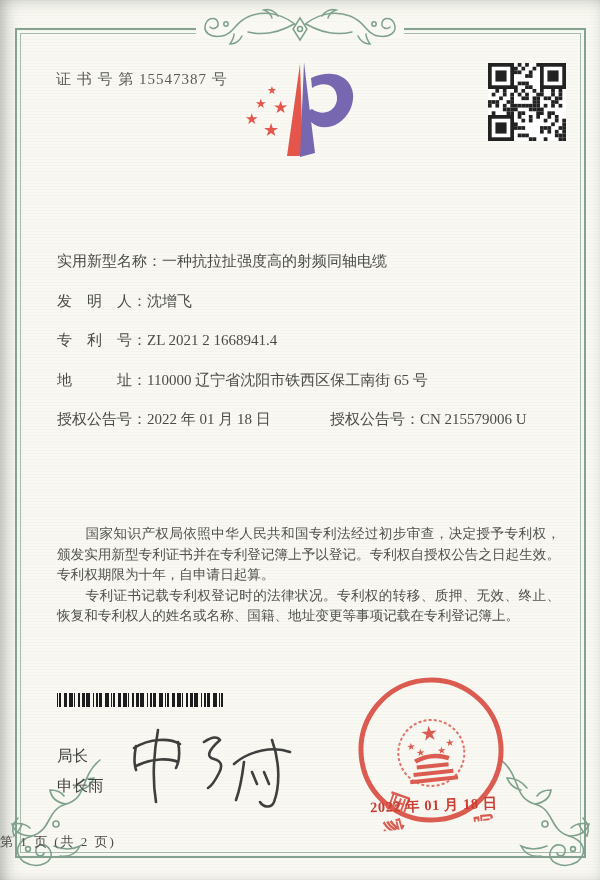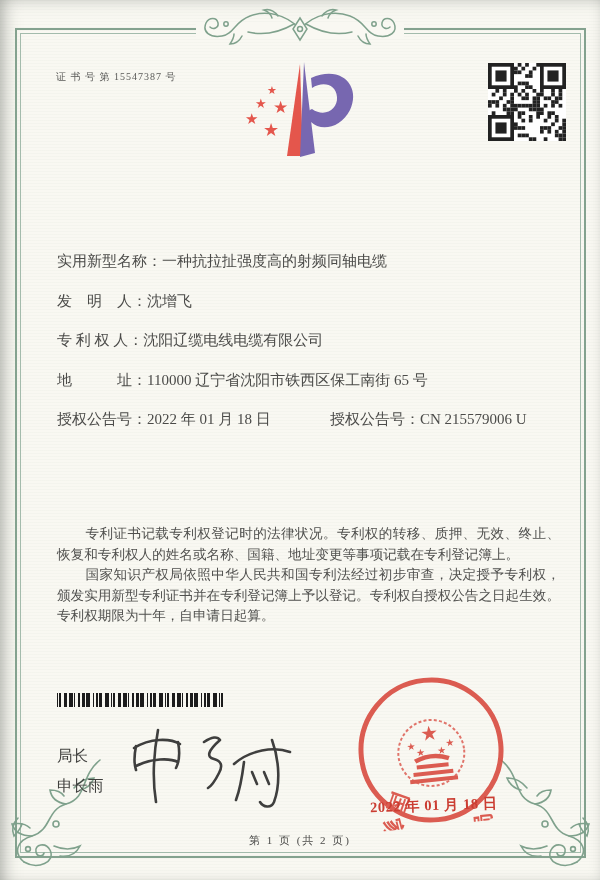--- a/index.html
+++ b/index.html
@@ -24,21 +24,21 @@
     border:1px solid #a3bbac;
   }
   .ornament{position:absolute;z-index:2;pointer-events:none;}
   #orn-top{left:50%;transform:translateX(-50%);top:2px;}
   #orn-bl{left:4px;bottom:10px;}
   #orn-br{right:3px;bottom:10px;transform:scaleX(-1);}
   .content{position:absolute;inset:0;z-index:3;}
 
   .cert-number{
     position:absolute;left:56px;top:70px;
-    font-size:10px;color:#5a5a58;letter-spacing:1px;
+    font-size:15px;color:#5a5a58;letter-spacing:1px;
   }
   .logo{position:absolute;left:237px;top:58px;width:126px;height:110px;}
   .qr{position:absolute;left:488px;top:63px;width:78px;height:78px;}
   .qr svg{display:block;}
 
   .title{
     position:absolute;left:0;right:0;top:181px;
     text-align:center;font-size:33px;font-weight:600;color:#3d3d3b;
     letter-spacing:9px;text-indent:9px;
   }
@@ -70,22 +70,22 @@
 
   .seal{position:absolute;left:355px;top:674px;width:152px;height:152px;
         transform:rotate(-6deg);opacity:.92;}
   .seal-date{
     position:absolute;left:370px;top:796px;width:130px;
     color:#cb3d32;font-size:14.5px;font-weight:600;white-space:nowrap;
     transform:rotate(-2deg);letter-spacing:.5px;
   }
 
   .footer{
-    position:absolute;left:0;right:0;top:833px;text-align:center;
-    font-size:11px;color:#4b4b49;letter-spacing:2px;
+    position:absolute;left:0;right:0;top:833px;
+    font-size:13px;color:#4b4b49;letter-spacing:2px;
   }
 </style>
 </head>
 <body>
 
 <div class="paper">
 
   <div class="frame">
     <div class="frame-inner"></div>
   </div>
@@ -287,36 +287,36 @@
 
 
     <div class="fields">
       <div class="field-row">
         <span class="f-label">实用新型名称：</span><span class="f-value">一种抗拉扯强度高的射频同轴电缆</span>
       </div>
       <div class="field-row">
         <span class="f-label">发　明　人：</span><span class="f-value">沈增飞</span>
       </div>
       <div class="field-row">
-        <span class="f-label">专 利 权 人：</span><span class="f-value">沈阳辽缆电线电缆有限公司</span>
+        <span class="f-label">专　利　号：</span><span class="f-value">ZL 2021 2 1668941.4</span>
       </div>
       <div class="field-row">
         <span class="f-label">地　　　址：</span><span class="f-value">110000 辽宁省沈阳市铁西区保工南街 65 号</span>
       </div>
       <div class="field-row">
         <span class="f-label">授权公告号：</span><span class="f-value">2022 年 01 月 18 日</span>
         <span class="grant-pair">
           <span class="f-label">授权公告号：</span><span class="f-value">CN 215579006 U</span>
         </span>
       </div>
     </div>
 
     <div class="paragraphs">
+      <p>国家知识产权局依照中华人民共和国专利法经过初步审查，决定授予专利权，颁发实用新型专利证书并在专利登记簿上予以登记。专利权自授权公告之日起生效。专利权期限为十年，自申请日起算。</p>
       <p>专利证书记载专利权登记时的法律状况。专利权的转移、质押、无效、终止、恢复和专利权人的姓名或名称、国籍、地址变更等事项记载在专利登记簿上。</p>
-      <p>国家知识产权局依照中华人民共和国专利法经过初步审查，决定授予专利权，颁发实用新型专利证书并在专利登记簿上予以登记。专利权自授权公告之日起生效。专利权期限为十年，自申请日起算。</p>
     </div>
 
     <div class="barcode" id="barcode"><i style="width:1px;margin-right:1px"></i><i style="width:2px;margin-right:3px"></i><i style="width:3px;margin-right:2px"></i><i style="width:4px;margin-right:1px"></i><i style="width:1px;margin-right:3px"></i><i style="width:2px;margin-right:2px"></i><i style="width:3px;margin-right:1px"></i><i style="width:4px;margin-right:3px"></i><i style="width:1px;margin-right:2px"></i><i style="width:2px;margin-right:1px"></i><i style="width:3px;margin-right:3px"></i><i style="width:4px;margin-right:2px"></i><i style="width:1px;margin-right:1px"></i><i style="width:2px;margin-right:3px"></i><i style="width:3px;margin-right:2px"></i><i style="width:4px;margin-right:1px"></i><i style="width:1px;margin-right:3px"></i><i style="width:2px;margin-right:2px"></i><i style="width:3px;margin-right:1px"></i><i style="width:4px;margin-right:3px"></i><i style="width:1px;margin-right:2px"></i><i style="width:2px;margin-right:1px"></i><i style="width:3px;margin-right:3px"></i><i style="width:4px;margin-right:2px"></i><i style="width:1px;margin-right:1px"></i><i style="width:2px;margin-right:3px"></i><i style="width:3px;margin-right:2px"></i><i style="width:4px;margin-right:1px"></i><i style="width:1px;margin-right:3px"></i><i style="width:2px;margin-right:2px"></i><i style="width:3px;margin-right:1px"></i><i style="width:4px;margin-right:3px"></i><i style="width:1px;margin-right:2px"></i><i style="width:2px;margin-right:1px"></i><i style="width:3px;margin-right:3px"></i><i style="width:4px;margin-right:2px"></i><i style="width:1px;margin-right:1px"></i><i style="width:2px;margin-right:3px"></i></div>
 
     <div class="director">
       <div>局长</div>
       <div>申长雨</div>
     </div>
 
     <svg class="signature" viewBox="0 0 200 92">

